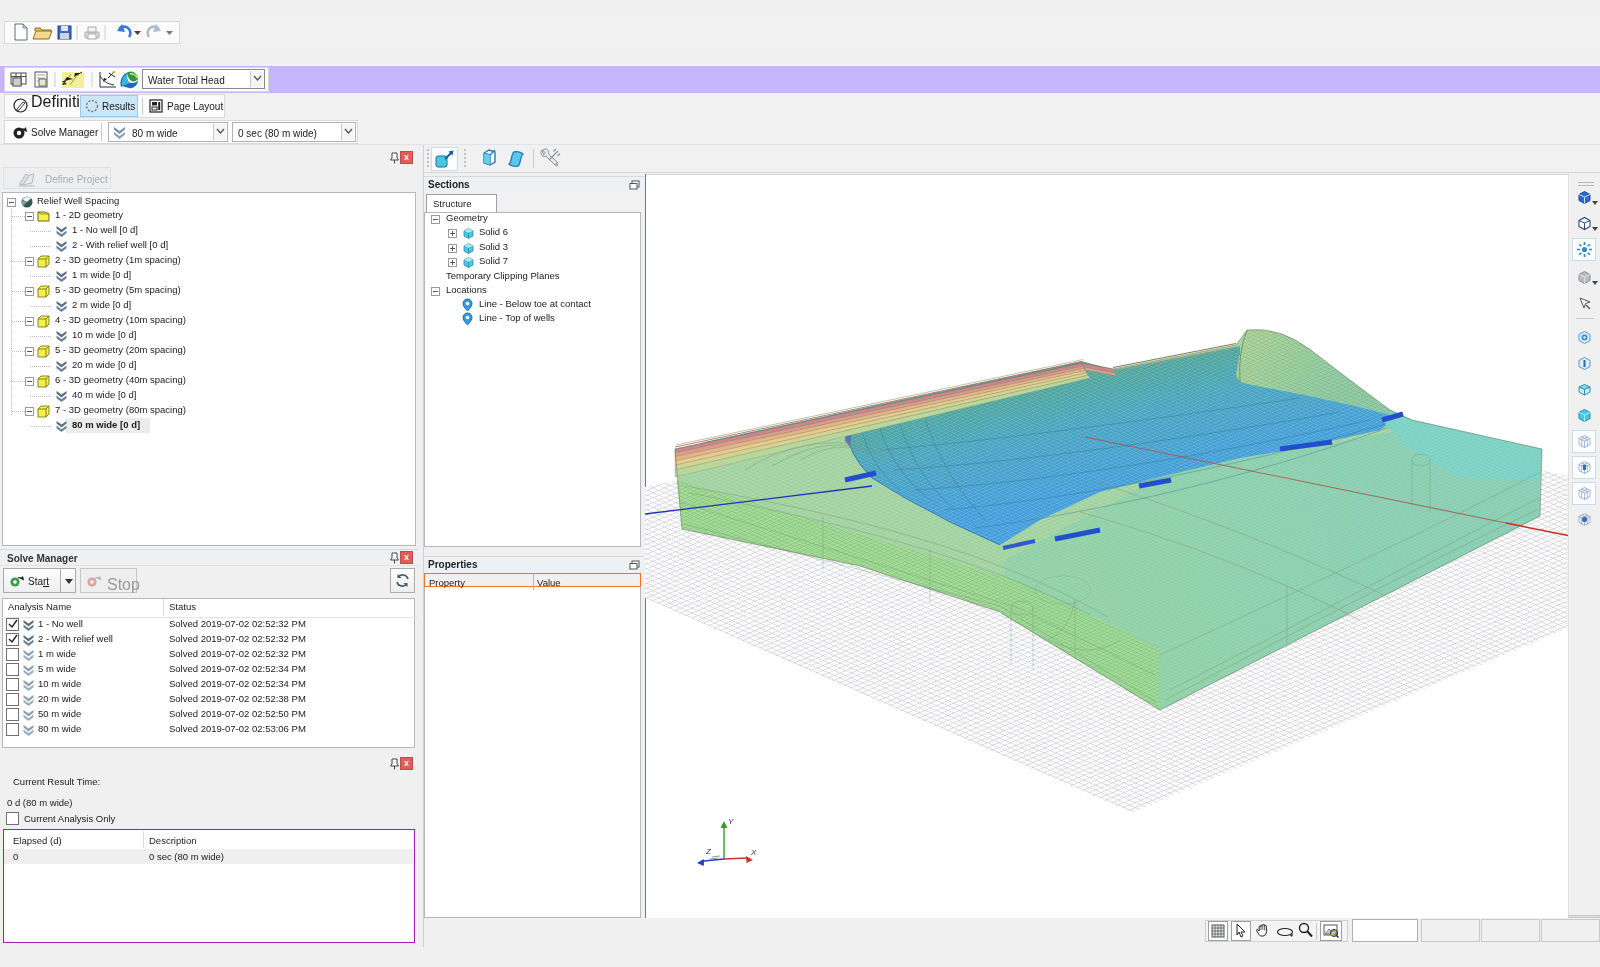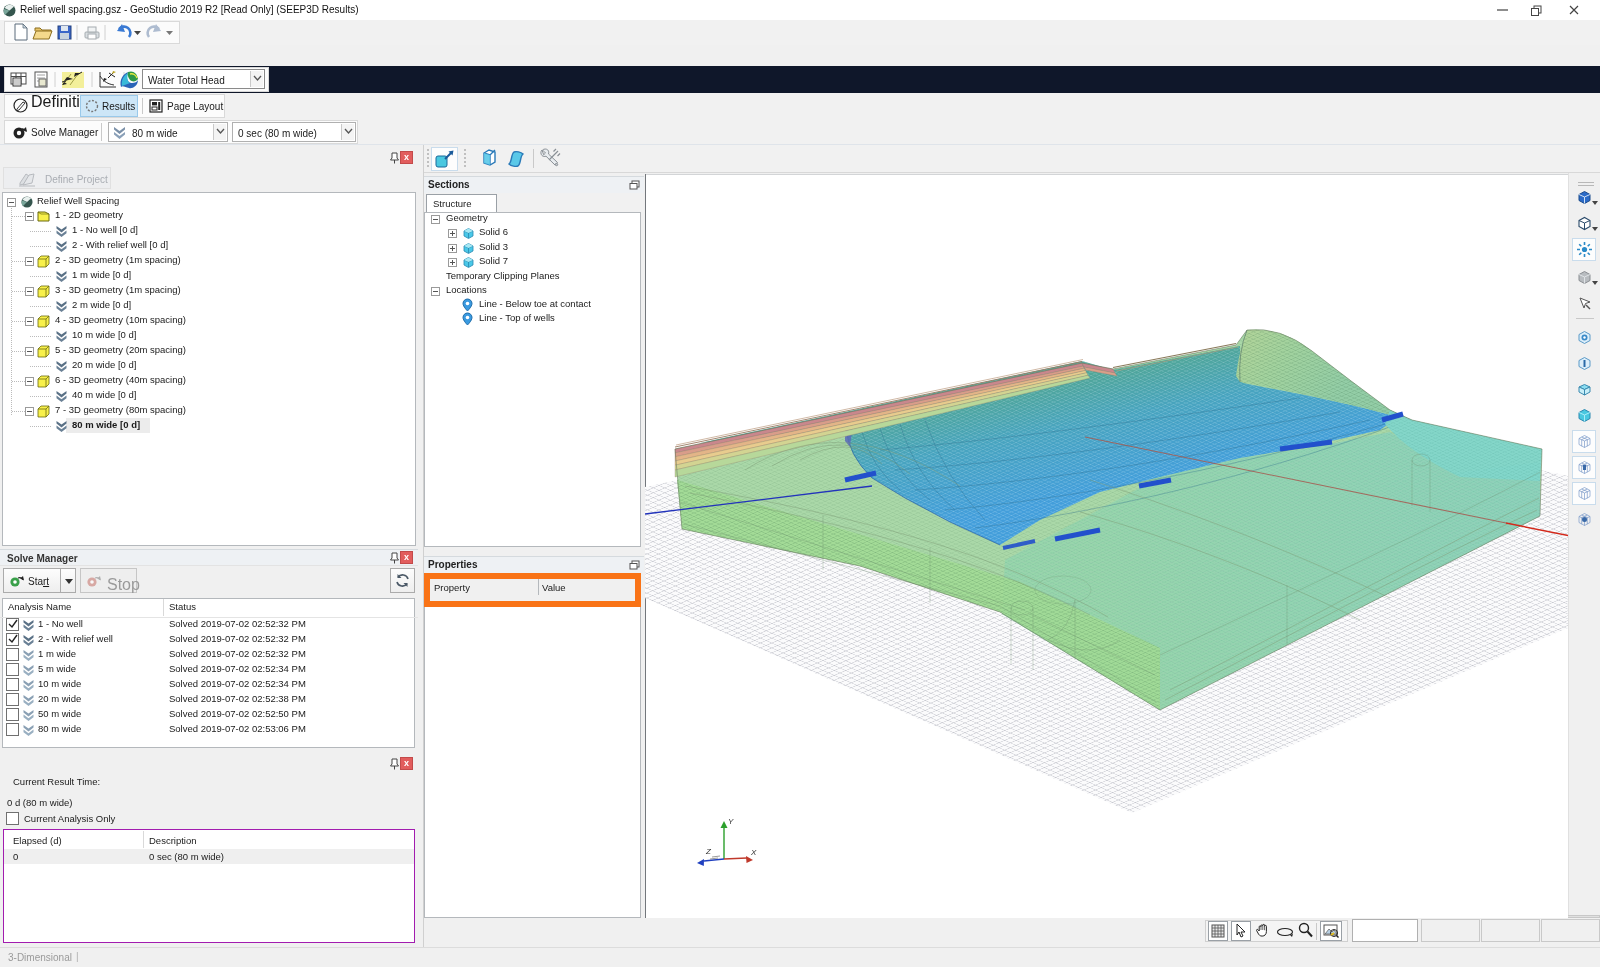--- a/index.html
+++ b/index.html
@@ -14,34 +14,20 @@
 .sep{position:absolute;width:1px;background:#c9c9c9}
 .combo{position:absolute;background:#fff;border:1px solid #8a8a8a}
 .cbtn{position:absolute;right:1px;top:1px;bottom:1px;width:13px;background:#f4f4f4;border-left:1px solid #c9c9c9;text-align:center;color:#555}
 .cbtn svg{margin-top:4px}
 .gbox{position:absolute;background:#fbfbfb;border:1px solid #d9d9d9}
 .menu{position:absolute;top:0;font-size:10px;color:#222}
 </style></head>
 <body>
 <div id="app">
 
-<div class="a" style="left:0;top:0;width:1600px;height:20px;background:#ffffff">
- <svg class="a" style="left:3px;top:4px" width="13" height="13" viewBox="0 0 13 13">
-        <circle cx="6.5" cy="6.5" r="6" fill="#35564e"></circle>
-        <path d="M1.5 4 A6 6 0 0 1 11 2.5 L6.5 6.5 Z" fill="#e8f0ee"></path>
-        <path d="M6.5 6.5 L2 11 A6 6 0 0 1 1.2 5Z" fill="#7aa79b"></path>
-      </svg>
- <span class="a" style="left:20px;top:4px;font-size:10px;color:#111">Relief well spacing.gsz - GeoStudio 2019 R2 [Read Only] (SEEP3D Results)</span>
- <svg class="a" style="left:1495px;top:2px" width="90" height="16" viewBox="0 0 90 16">
-        <path d="M2 8h11" stroke="#444" stroke-width="1.2"></path>
-        <rect x="39" y="4" width="7" height="7" fill="none" stroke="#444"></rect>
-        <rect x="36.5" y="6.5" width="7" height="7" fill="#fff" stroke="#444"></rect>
-        <path d="M75 4l8 8M83 4l-8 8" stroke="#444" stroke-width="1.2"></path>
-      </svg>
-</div>
 
 <div class="a" style="left:0;top:20px;width:1600px;height:25px;background:#f1f1f1">
  <div class="gbox" style="left:4px;top:1px;width:176px;height:23px"></div>
  <svg class="a" style="left:13px;top:3px" width="165" height="18" viewBox="0 0 165 18">
   <path d="M2 1h8l4 4v12H2z" fill="#fff" stroke="#5a6b7a"></path>
         <path d="M10 1l4 4h-4z" fill="#c8d4dd" stroke="#5a6b7a" stroke-width=".7"></path>
   <path d="M22 8V5h5l2 2h9v3" fill="#e8c56a" stroke="#8a6d1f"></path>
         <path d="M20 16l3-8h16l-3 8z" fill="#f4d98c" stroke="#8a6d1f"></path>
   <rect x="45" y="3" width="13" height="13" fill="#3a66c8" stroke="#23407e"></rect>
         <rect x="48" y="3" width="7" height="5" fill="#dfe7f0"></rect>
@@ -56,21 +42,21 @@
   <path d="M116 14A6 6 0 0 0 106 6" fill="none" stroke="#3a7ad4" stroke-width="2.6"></path>
         <path d="M109 1l-5 7 8 1z" fill="#3a7ad4"></path>
   <path d="M121 8h7l-3.5 4z" fill="#444"></path>
   <path d="M136 14A6 6 0 0 1 146 6" fill="none" stroke="#aebcd0" stroke-width="2.6"></path>
         <path d="M143 1l5 7-8 1z" fill="#aebcd0"></path>
   <path d="M153 8h7l-3.5 4z" fill="#777"></path>
  </svg>
 </div>
 
 
-<div class="a" style="left:0;top:66px;width:1600px;height:27px;background:#0f172a">
+<div class="a" style="left:0;top:66px;width:1600px;height:27px;background:#c4b5fd">
  <div class="gbox" style="left:4px;top:1px;width:265px;height:25px"></div>
  <svg class="a" style="left:10px;top:4px" width="130" height="19" viewBox="0 0 130 19">
   <g stroke="#4a4a4a" fill="#fff">
           <rect x="1" y="3" width="15" height="11"></rect>
           <line x1="1" y1="6.5" x2="16" y2="6.5"></line>
           <line x1="6" y1="3" x2="6" y2="14"></line>
           <line x1="11" y1="3" x2="11" y2="14"></line>
         </g>
         <rect x="3" y="8" width="8" height="8" fill="#fff" stroke="#333"></rect>
         <path d="M4 10h6M4 12h6M4 14h6" stroke="#555" stroke-width=".6"></path>
@@ -227,21 +213,21 @@
 <span class="trow" style="left:72px;top:269px;">1 m wide [0 d]</span>
 <div class="a" style="left:12px;top:291px;width:13px;height:1px;background-image:repeating-linear-gradient(90deg,#bbb 0 1px,transparent 1px 2px)"></div>
 <svg class="a" style="left:25px;top:287px" width="9" height="9" viewBox="0 0 9 9">
       <rect x="0.5" y="0.5" width="8" height="8" fill="#fff" stroke="#9a9a9a"></rect>
       <path d="M2 4.5h5" stroke="#555" stroke-width="1"></path>
     </svg>
 <svg class="a" style="left:37px;top:285px" width="13" height="13" viewBox="0 0 13 13">
       <path d="M1 4l3-3h8v8l-3 3H1z" fill="#f8f04a" stroke="#6a6a10" stroke-width=".8"></path>
       <path d="M1 4h8v8M9 4l3-3" fill="none" stroke="#6a6a10" stroke-width=".8"></path>
     </svg>
-<span class="trow" style="left:55px;top:284px">3 - 3D geometry (1m spacing)</span>
+<span class="trow" style="left:55px;top:284px">5 - 3D geometry (5m spacing)</span>
 <div class="a" style="left:30px;top:306px;width:22px;height:1px;background-image:repeating-linear-gradient(90deg,#bbb 0 1px,transparent 1px 2px)"></div>
 <svg class="a" style="left:56px;top:301px" width="12" height="11" viewBox="0 0 12 11">
       <path d="M0.5 0l5 3.6L10.5 0v2.6L5.5 6.4 0.5 2.6z" fill="#5a7186"></path>
       <path d="M0.5 4.6l5 3.6 5-3.6v2.6L5.5 11 0.5 7.2z" fill="#6a8196"></path>
     </svg>
 <span class="trow" style="left:72px;top:299px;">2 m wide [0 d]</span>
 <div class="a" style="left:12px;top:321px;width:13px;height:1px;background-image:repeating-linear-gradient(90deg,#bbb 0 1px,transparent 1px 2px)"></div>
 <svg class="a" style="left:25px;top:317px" width="9" height="9" viewBox="0 0 9 9">
       <rect x="0.5" y="0.5" width="8" height="8" fill="#fff" stroke="#9a9a9a"></rect>
       <path d="M2 4.5h5" stroke="#555" stroke-width="1"></path>
@@ -421,24 +407,20 @@
 <span class="trow" style="left:24px;top:813px">Current Analysis Only</span>
 <div class="a" style="left:3px;top:829px;width:412px;height:114px;background:#fff;border:1px solid #a21caf">
  <span class="trow" style="left:9px;top:5px">Elapsed (d)</span>
  <span class="trow" style="left:145px;top:5px">Description</span>
  <div class="sep" style="left:139px;top:1px;height:17px;background:#d9d9d9"></div>
  <div class="a" style="left:0;top:19px;width:410px;height:15px;background:#efefef"></div>
  <span class="trow" style="left:9px;top:21px">0</span>
  <span class="trow" style="left:145px;top:21px">0 sec (80 m wide)</span>
 </div>
 
-<div class="a" style="left:0;top:947px;width:1600px;height:20px;background:#f0f0f0;border-top:1px solid #dcdcdc">
- <span class="a" style="left:8px;top:4px;font-size:10px;color:#9a9a9a">3-Dimensional</span>
- <span class="a" style="left:76px;top:3px;font-size:10px;color:#b0b0b0">|</span>
-</div>
 
 <div class="a" style="left:424px;top:145px;width:1176px;height:28px;background:#f1f1f1;border-bottom:1px solid #d8d8d8"></div>
 <div class="a" style="left:427px;top:149px;width:2px;height:20px;background-image:repeating-linear-gradient(#c0c0c0 0 2px,transparent 2px 4px)"></div>
 <div class="a" style="left:431px;top:147px;width:27px;height:24px;background:#fdfdfd;border:1px solid #c9dcec"></div>
 <svg class="a" style="left:435px;top:150px" width="20" height="19" viewBox="0 0 20 19">
       <rect x="1" y="6" width="11" height="11" rx="2" fill="#4ac8e0" stroke="#1a6a9a"></rect>
       <path d="M10 9L17 2" stroke="#1a5a9a" stroke-width="2"></path>
       <path d="M18.5 0.5l-1 5-4-4z" fill="#1a5a9a"></path>
     </svg>
 <div class="a" style="left:464px;top:149px;width:2px;height:20px;background-image:repeating-linear-gradient(#c0c0c0 0 2px,transparent 2px 4px)"></div>
@@ -470,21 +452,21 @@
 <span class="a" style="left:433px;top:198px;font-size:9.5px">Structure</span>
 <div class="a" style="left:424px;top:212px;width:217px;height:335px;background:#fff;border:1px solid #b4b8bc"></div>
 <div class="a" style="left:424px;top:556px;width:220px;height:17px;background:#eef1f4;border-top:1px solid #d5dade">
  <span class="a" style="left:4px;top:2px;font-size:10px;color:#222;font-weight:bold">Properties</span>
  <svg class="a" style="left:205px;top:3px" width="11" height="10" viewBox="0 0 11 10">
         <rect x="3" y="1" width="7" height="6" fill="#fff" stroke="#555"></rect>
         <rect x="1" y="3.5" width="7" height="5.5" fill="#fff" stroke="#555"></rect>
       </svg>
 </div>
 <div class="a" style="left:424px;top:573px;width:217px;height:345px;background:#fff;border:1px solid #b4b8bc"></div>
-<div class="a" style="left:424px;top:573px;width:217px;height:34px;background:#f0f0f0;border:6px solid #f97316">
+<div class="a" style="left:424px;top:573px;width:217px;height:14px;background:#f0f0f0;border:1px solid #f97316">
  <span class="a" style="left:4px;top:3px;font-size:9.5px">Property</span>
  <span class="a" style="left:112px;top:3px;font-size:9.5px">Value</span>
  <div class="sep" style="left:108px;top:0;height:16px;background:#b4b8bc"></div>
 </div>
 <svg class="a" style="left:431px;top:215px" width="9" height="9" viewBox="0 0 9 9">
       <rect x="0.5" y="0.5" width="8" height="8" fill="#fff" stroke="#9a9a9a"></rect>
       <path d="M2 4.5h5" stroke="#555" stroke-width="1"></path>
     </svg>
 <span class="trow" style="left:446px;top:212px">Geometry</span>
 <svg class="a" style="left:448px;top:229px" width="9" height="9" viewBox="0 0 9 9">

